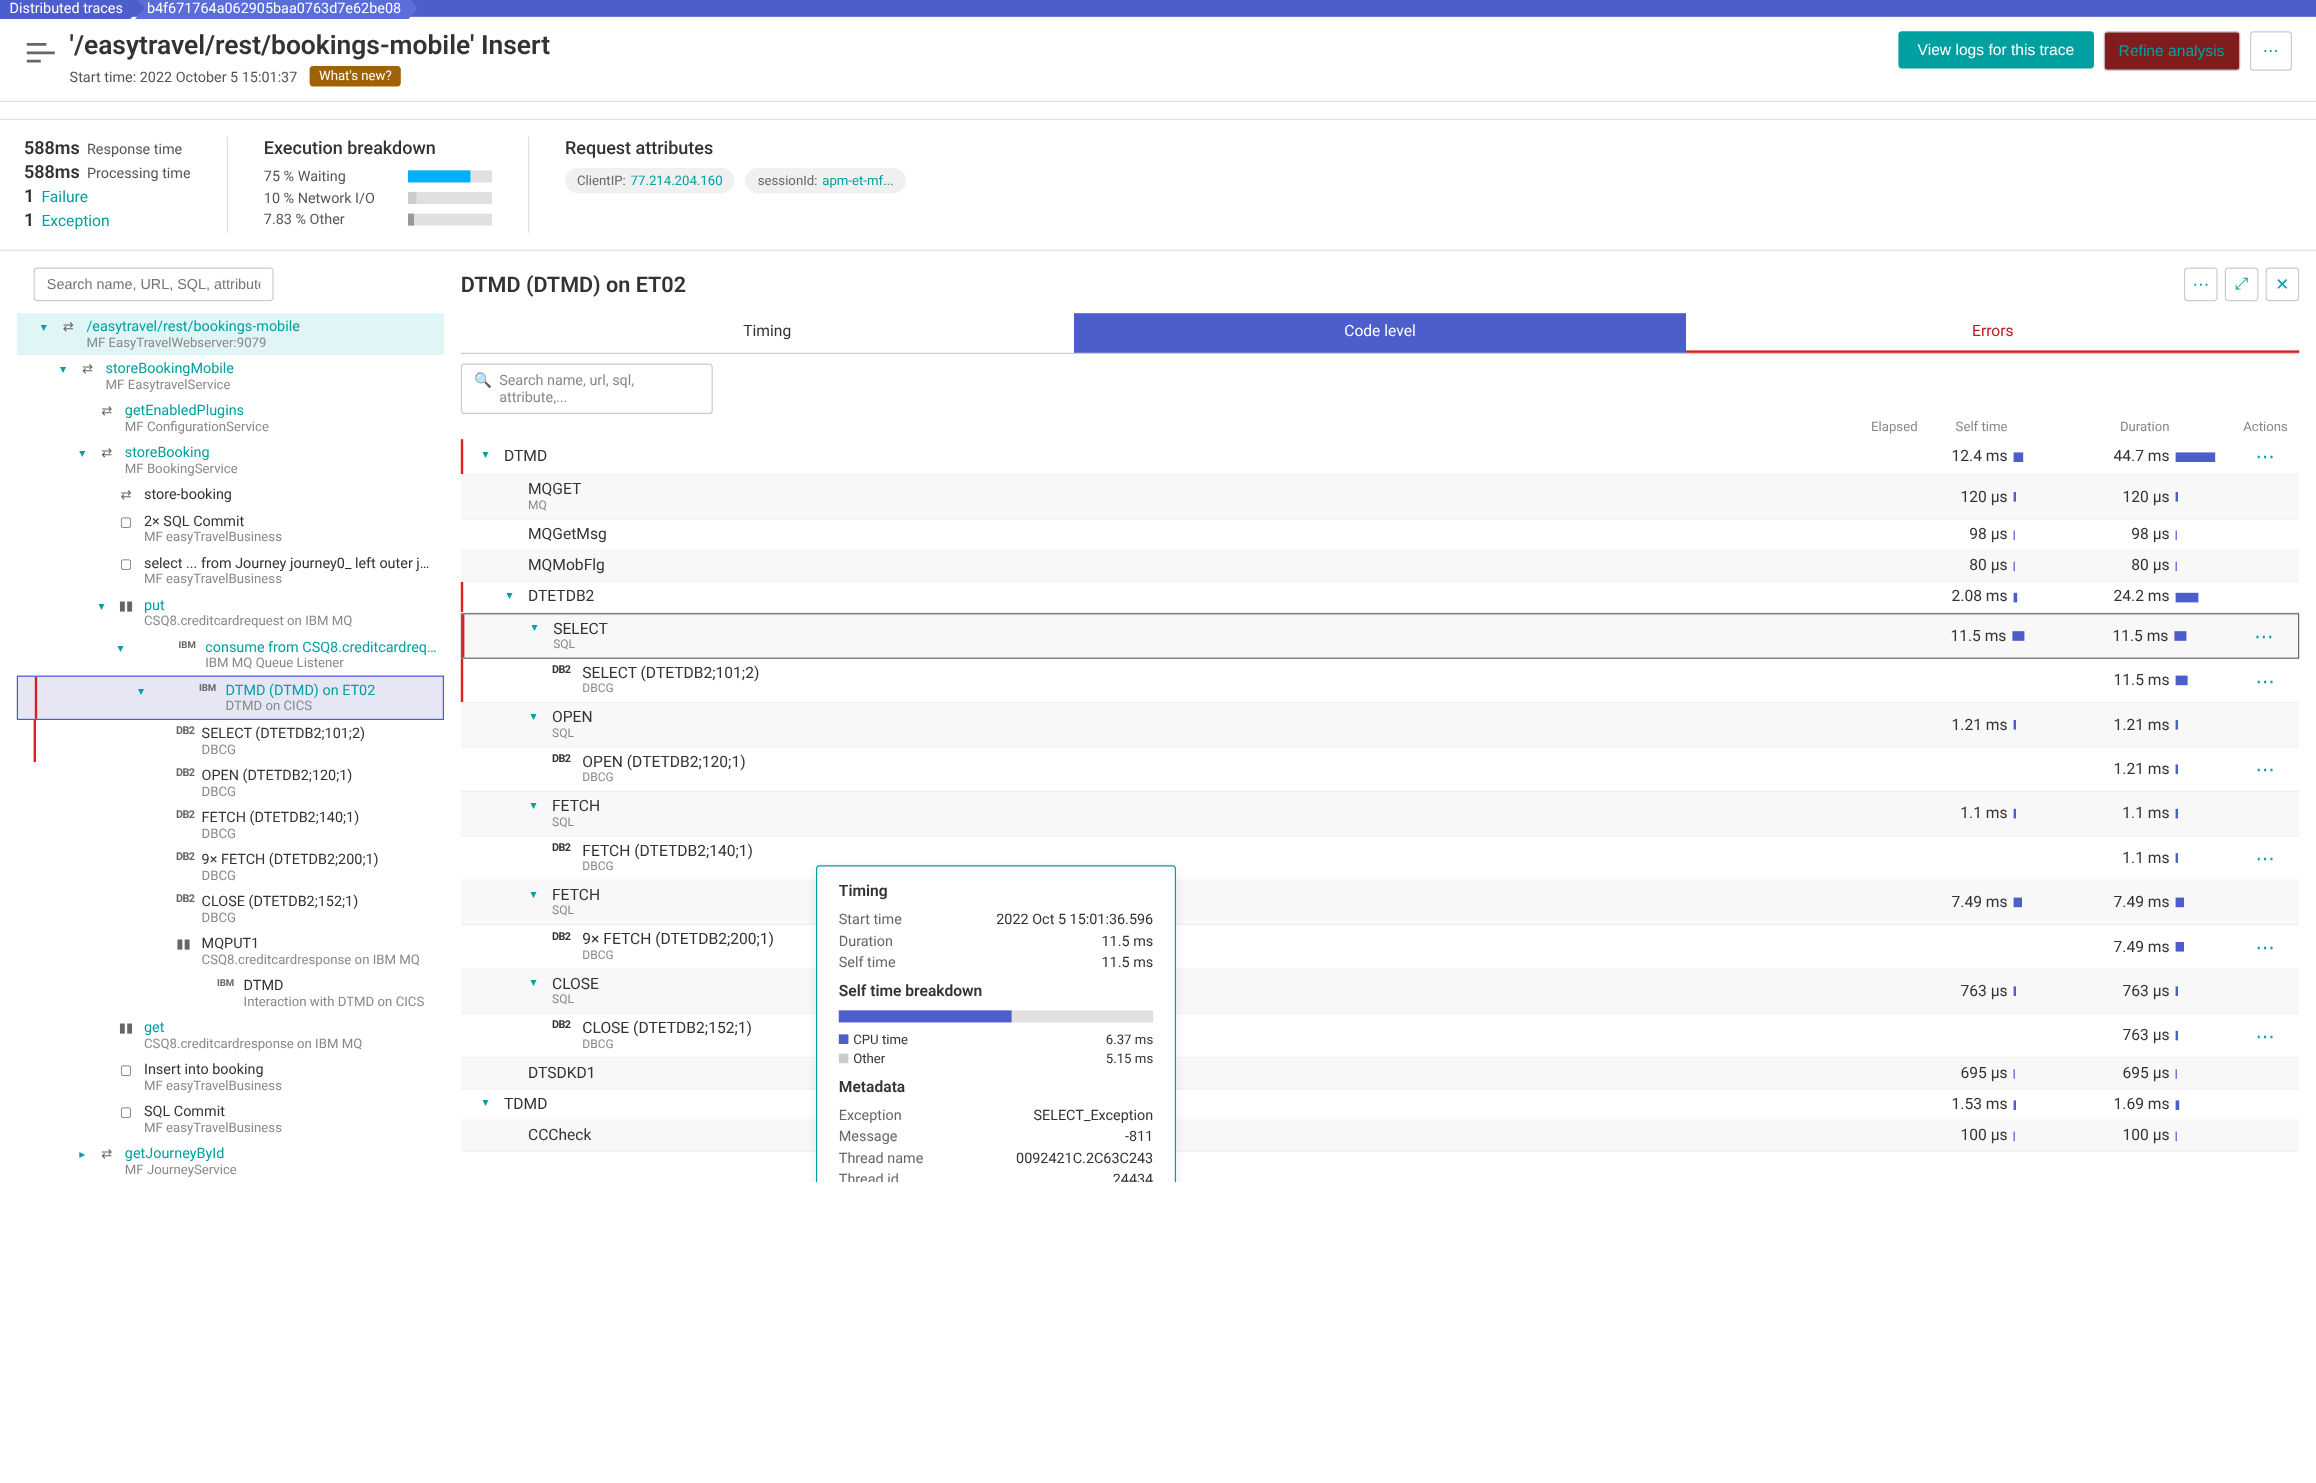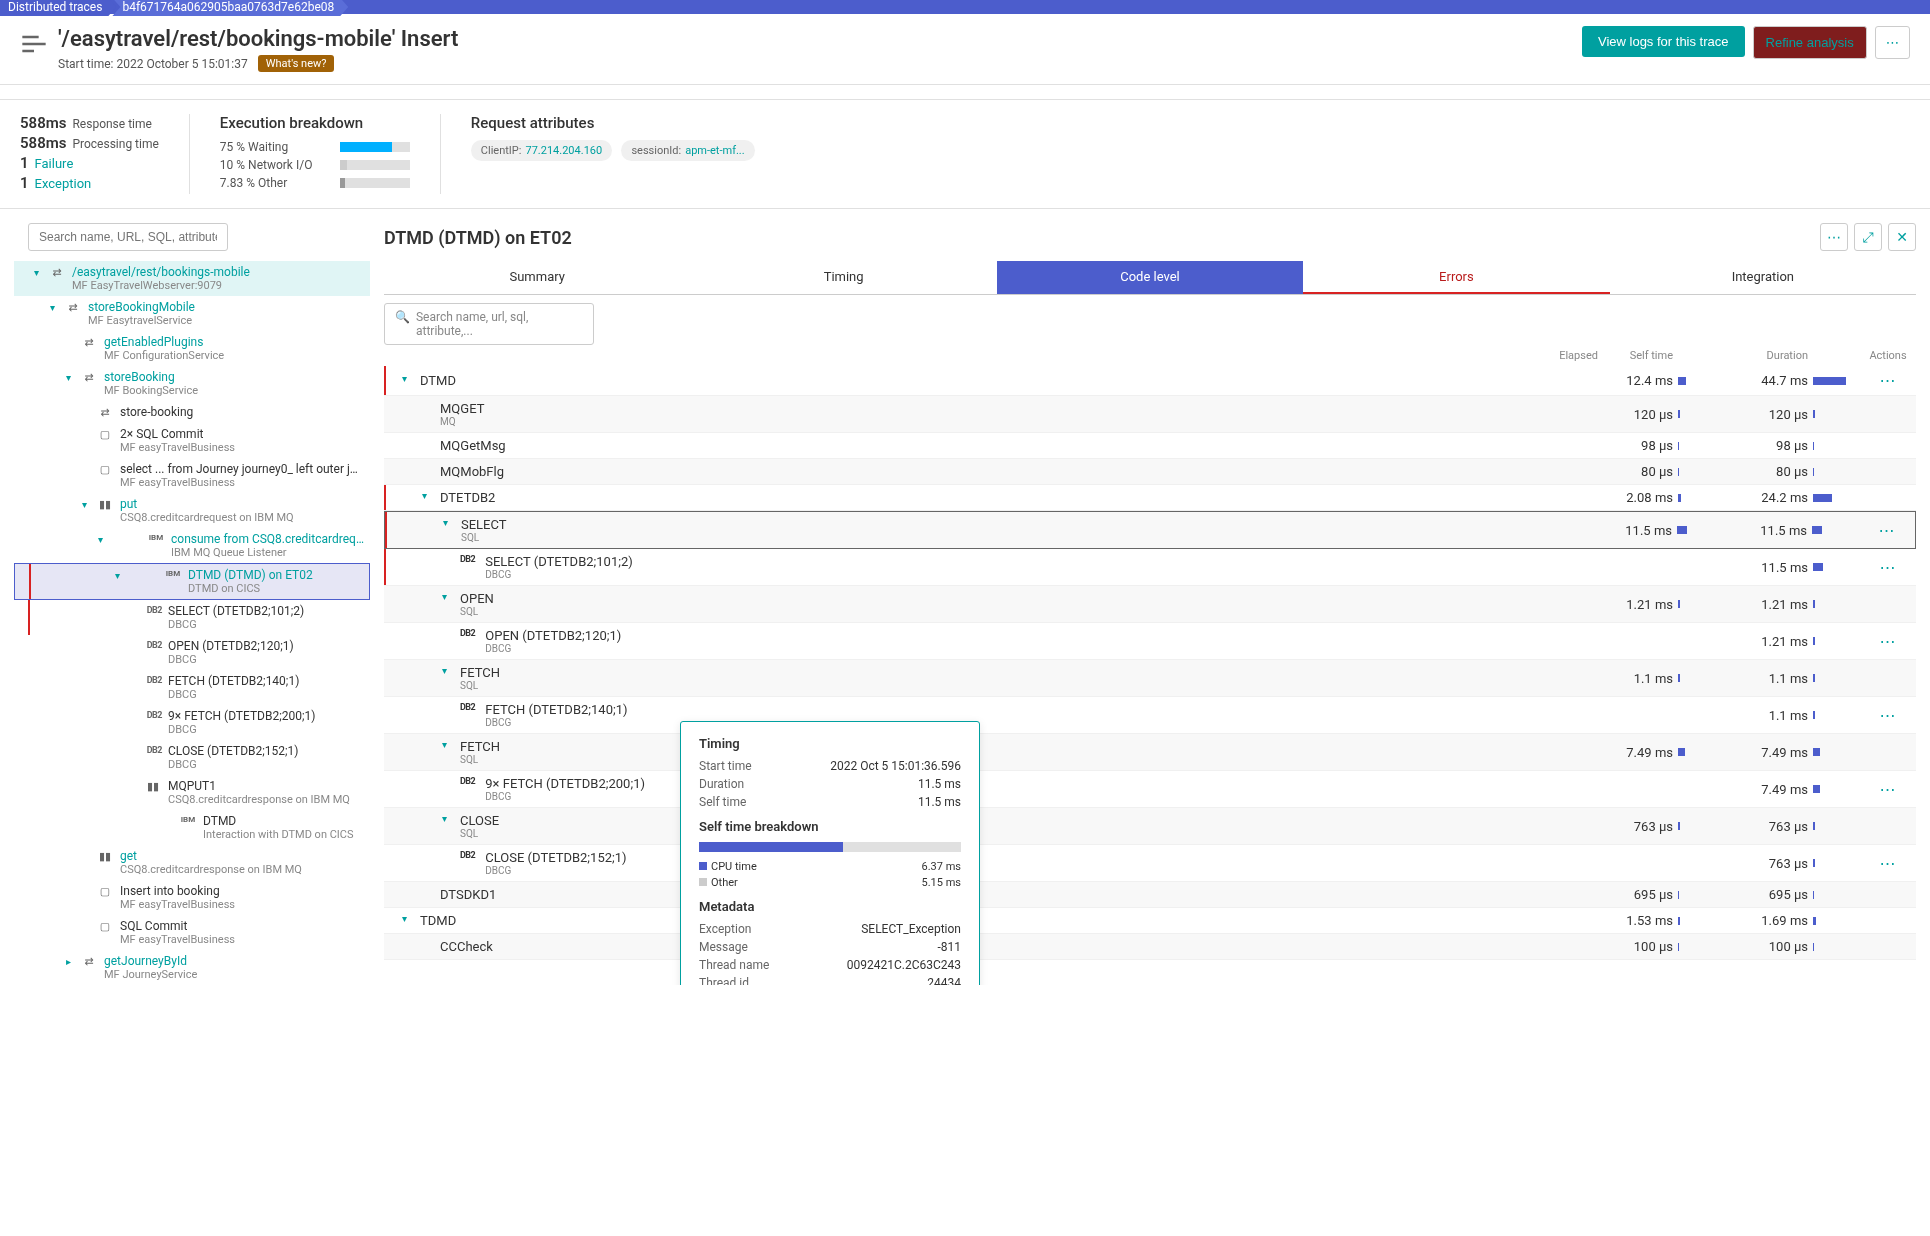--- a/index.html
+++ b/index.html
@@ -360,25 +360,23 @@
   <div class="detail">
     <div class="detail-head">
       <div class="detail-title">DTMD (DTMD) on ET02</div>
       <div class="detail-icons">
         <div class="sq-btn">⋯</div>
         <div class="sq-btn">⤢</div>
         <div class="sq-btn">✕</div>
       </div>
     </div>
     <div class="tabs">
-      <div class="tab">Summary</div>
       <div class="tab">Timing</div>
       <div class="tab active">Code level</div>
       <div class="tab error-tab">Errors</div>
-      <div class="tab">Integration</div>
     </div>
     <div>
       <div class="code-search">
           <span>🔍</span>
           <span style="color:#888">Search name, url, sql, attribute,...</span>
         </div>
     </div>
     <div class="ct-head">
       <div class="ct-name"></div>
       <div class="ct-col">Elapsed</div>

